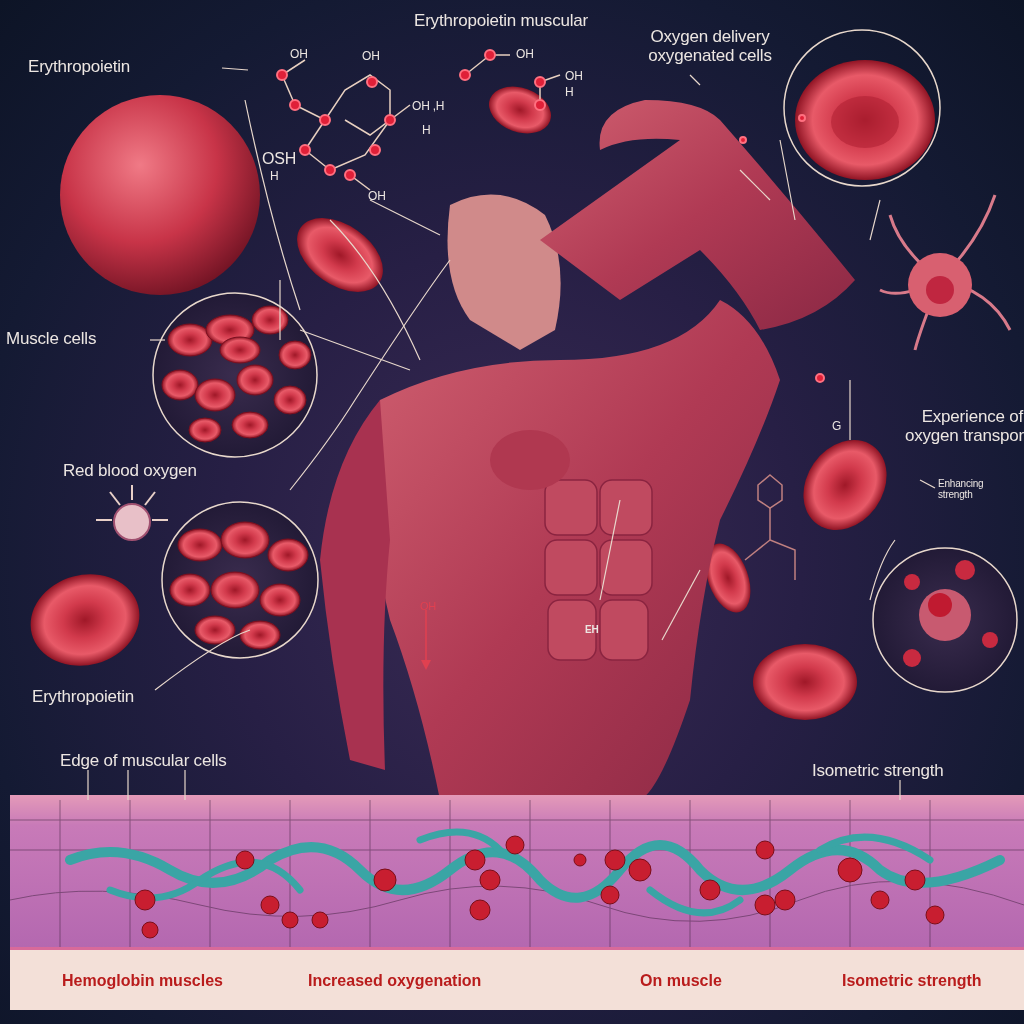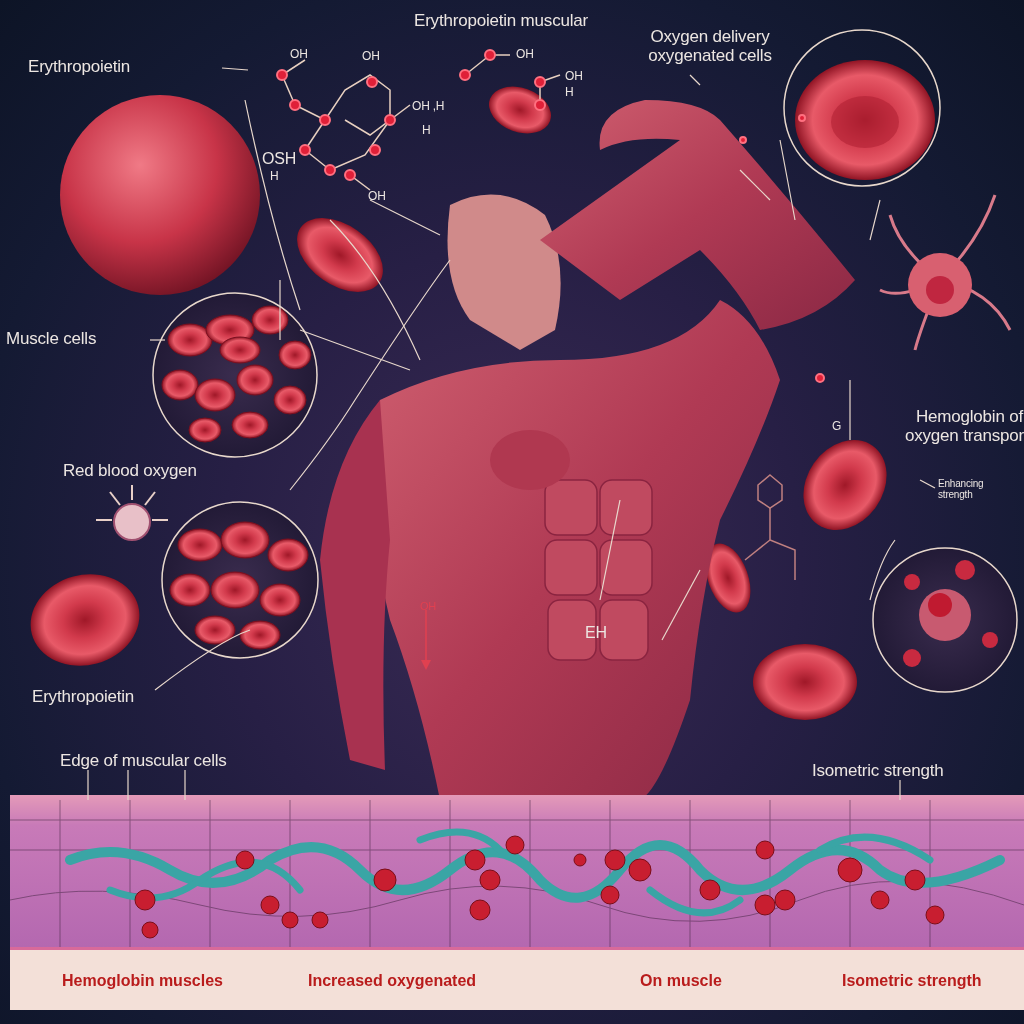--- a/index.html
+++ b/index.html
@@ -276,39 +276,39 @@
 <div class="label center" style="left:640px; top:28px; width:140px;">
   <div>Oxygen delivery</div>
   <div>oxygenated cells</div>
 </div>
 <div class="label" style="left:6px; top:330px;">Muscle cells</div>
 <div class="label" style="left:55px; top:462px;margin-left:8px;">Red blood oxygen</div>
 <div class="label" style="left:32px; top:688px;">Erythropoietin</div>
 <div class="label" style="left:60px; top:752px;">Edge of muscular cells</div>
 <div class="label" style="left:812px; top:762px;">Isometric strength</div>
 <div class="label" style="left:905px; top:408px; text-align:right; width:118px;">
-  <div>Hemoglobin of</div>
+  <div>Experience of</div>
   <div>oxygen transport</div>
 </div>
 <div class="label small" style="left:938px; top:478px;">
   <div>Enhancing</div>
   <div>strength</div>
 </div>
 
 <div class="label small" style="left:290px; top:48px; font-size:12px;">OH</div>
 <div class="label small" style="left:362px; top:50px; font-size:12px;">OH</div>
 <div class="label small" style="left:412px; top:92px; font-size:12px;margin-top:8px;">OH ,H</div>
 <div class="label small" style="left:422px; top:124px; font-size:12px;">H</div>
 <div class="label small" style="left:262px; top:150px; font-size:16px;">OSH</div>
 <div class="label small" style="left:270px; top:170px; font-size:12px;">H</div>
 <div class="label small" style="left:368px; top:190px; font-size:12px;">OH</div>
 <div class="label small" style="left:516px; top:48px; font-size:12px;">OH</div>
 <div class="label small" style="left:565px; top:70px; font-size:12px;">OH</div>
 <div class="label small" style="left:565px; top:86px; font-size:12px;">H</div>
 <div class="label small" style="left:832px; top:420px; font-size:12px;">G</div>
 <div class="label small" style="left:420px; top:600px; font-size:11px; color:#e04050;">OH</div>
-<div class="label small" style="left:585px; top:624px; font-size:16px;">EH</div>
+<div class="label small" style="left:585px; top:624px; font-size:10px;font-weight:bold;">EH</div>
 
 <div class="bottom-strip"></div>
 <div class="bottom-label" style="left:62px;">Hemoglobin muscles</div>
-<div class="bottom-label" style="left:308px;">Increased oxygenated</div>
+<div class="bottom-label" style="left:308px;">Increased oxygenation</div>
 <div class="bottom-label" style="left:640px;">On muscle</div>
 <div class="bottom-label" style="left:842px;">Isometric strength</div>
 
 </body></html>

